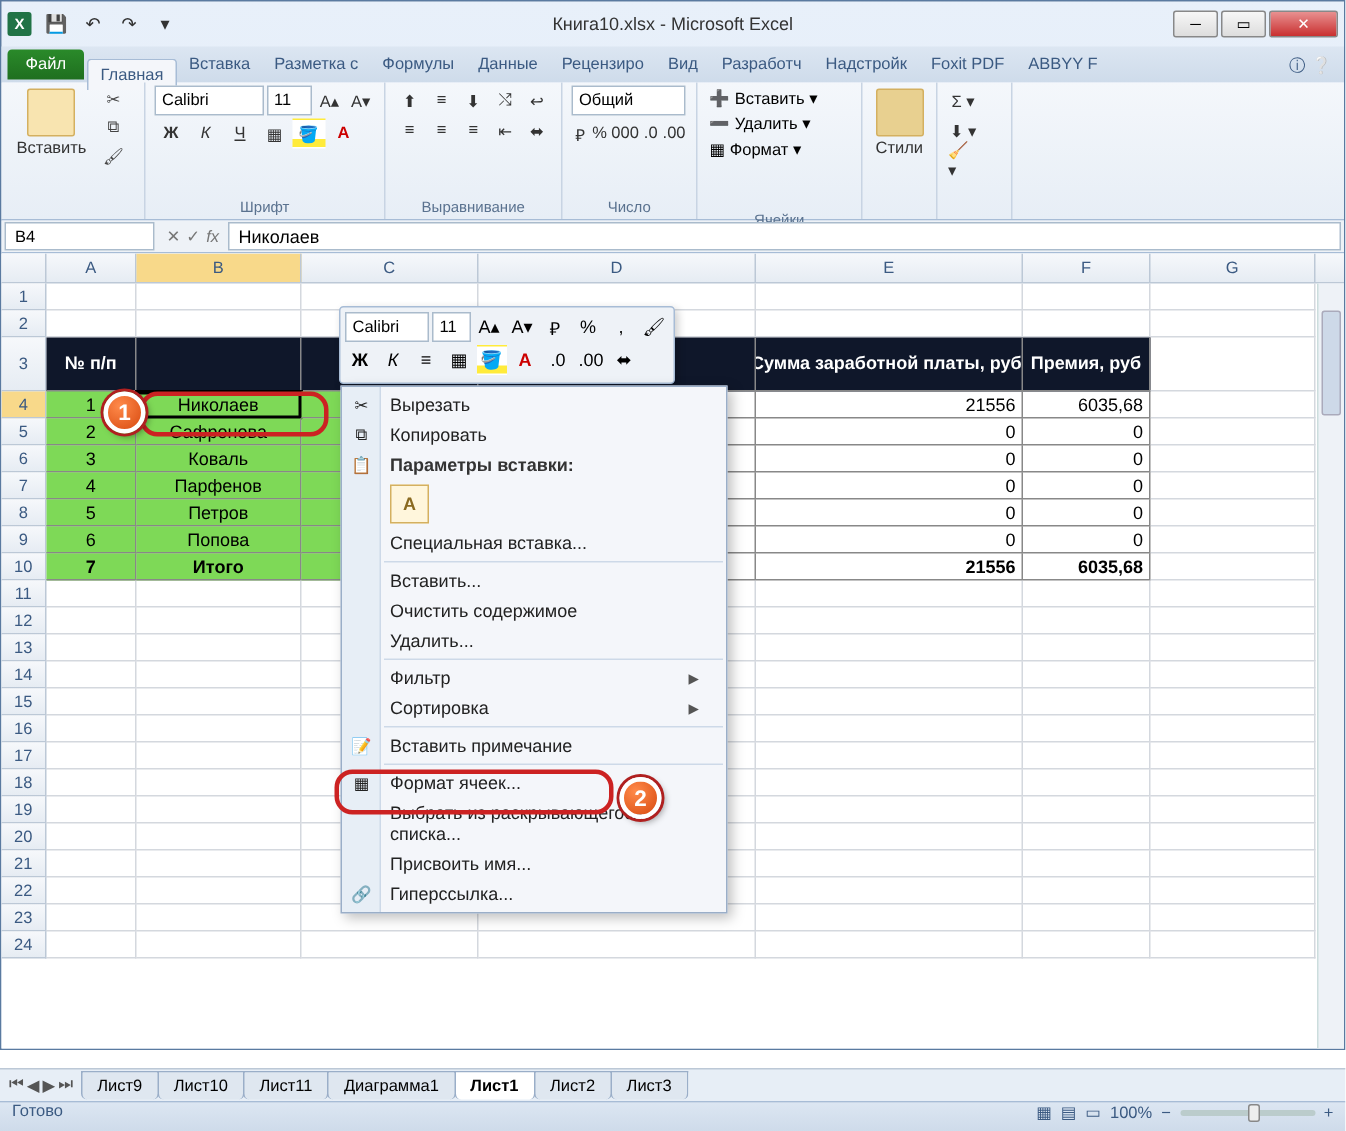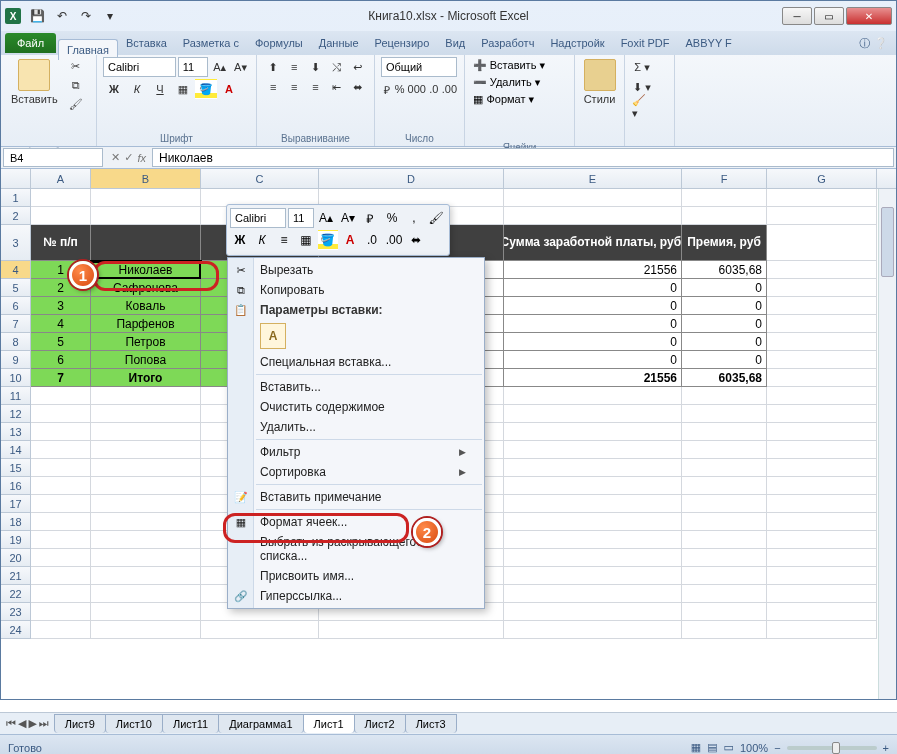--- a/index.html
+++ b/index.html
@@ -51,21 +51,21 @@
 .grid-area { position: relative; height: 530px; overflow: hidden; background: #fff; }
 .col-headers { display: flex; height: 20px; background: linear-gradient(#f6f8fb,#e6ecf3); border-bottom: 1px solid #bcc8d6; position: absolute; top: 0; left: 0; right: 0; }
 .corner { width: 30px; border-right: 1px solid #bcc8d6; background: linear-gradient(#f6f8fb,#e6ecf3); }
 .col-h { border-right: 1px solid #bcc8d6; text-align: center; font-size: 11px; color: #3b5a82; display: flex; align-items: center; justify-content: center; }
 .col-h.sel { background: #f8d98a; }
 .rows { position: absolute; top: 20px; left: 0; right: 0; }
 .row { display: flex; height: 18px; }
 .row-h { width: 30px; border-right: 1px solid #bcc8d6; border-bottom: 1px solid #bcc8d6; background: linear-gradient(#f6f8fb,#e6ecf3); text-align: center; font-size: 11px; color: #3b5a82; display: flex; align-items: center; justify-content: center; }
 .row-h.sel { background: #f8d98a; }
 .cell { border-right: 1px solid #d4d8de; border-bottom: 1px solid #d4d8de; font-size: 12px; display: flex; align-items: center; padding: 0 4px; overflow: hidden; white-space: nowrap; }
-.th { background: #404040; color: #fff; font-weight: bold; justify-content: center; border-right: 1px solid #888; border-bottom: 1px solid #888; text-align: center; line-height: 1.1; }
+.th { background: #0f172a; color: #fff; font-weight: bold; justify-content: center; border-right: 1px solid #888; border-bottom: 1px solid #888; text-align: center; line-height: 1.1; }
 .tc { background: #7ed957; justify-content: center; border-right: 1px solid #888; border-bottom: 1px solid #888; }
 .td { justify-content: flex-end; border-right: 1px solid #888; border-bottom: 1px solid #888; }
 .tc.bold, .td.bold { font-weight: bold; }
 .sel-cell { outline: 3px solid #000; outline-offset: -2px; }
 
 
 .cA { width: 60px; } .cB { width: 110px; } .cC { width: 118px; } .cD { width: 185px; } .cE { width: 178px; } .cF { width: 85px; } .cG { width: 110px; }
 
 
 .mini-toolbar { position: absolute; left: 225px; top: 35px; background: #eef2f7; border: 1px solid #a7bcd6; border-radius: 3px; padding: 3px; box-shadow: 2px 2px 6px rgba(0,0,0,.2); font-size: 11px; }
@@ -89,24 +89,24 @@
 .callout.c1 { background: radial-gradient(circle at 35% 30%, #ff8a4a, #d84a10); left: 68px; top: 92px; }
 .callout.c2 { background: radial-gradient(circle at 35% 30%, #ff8a4a, #d84a10); left: 412px; top: 349px; }
 .ring { position: absolute; border: 3px solid #c22; border-radius: 12px; pointer-events: none; }
 .ring.r1 { left: 92px; top: 92px; width: 126px; height: 30px; }
 .ring.r2 { left: 222px; top: 344px; width: 186px; height: 30px; }
 
 
 .sheet-tabs { position: absolute; bottom: 20px; left: 0; right: 0; height: 22px; background: #e7eef6; display: flex; align-items: center; font-size: 11px; border-top: 1px solid #bcc8d6; }
 .tab-nav { display: flex; gap: 2px; padding: 0 6px; color: #555; }
 .sheet-tab { padding: 3px 10px; border: 1px solid #9aaec8; border-bottom: none; background: #dfe7f0; margin-left: -1px; border-radius: 0 0 4px 4px; }
-.sheet-tab.active { background: #fff; font-weight: normal; text-align: center; }
-
-
-.status-bar { position: absolute; bottom: 0; left: 0; right: 0; height: 20px; background: linear-gradient(#dce6f2,#cedbea); font-size: 11px; display: flex; align-items: flex-end; padding: 0 8px; color: #3b5a82; border-top: 1px solid #a7bcd6; }
+.sheet-tab.active { background: #fff; font-weight: bold; text-align: center; }
+
+
+.status-bar { position: absolute; bottom: 0; left: 0; right: 0; height: 20px; background: linear-gradient(#dce6f2,#cedbea); font-size: 11px; display: flex; align-items: flex-start; padding: 0 8px; color: #3b5a82; border-top: 1px solid #a7bcd6; }
 .zoom { margin-left: auto; display: flex; align-items: center; gap: 6px; }
 .slider { width: 90px; height: 4px; background: #bcc; position: relative; border-radius: 2px; }
 .slider .thumb { position: absolute; left: 50%; top: -4px; width: 8px; height: 12px; background: #eee; border: 1px solid #888; border-radius: 2px; }
 
 .vscroll { position: absolute; right: 0; top: 20px; bottom: 0; width: 18px; background: #eef2f7; border-left: 1px solid #cdd; }
 .vscroll .vthumb { position: absolute; top: 18px; left: 2px; right: 2px; height: 70px; background: #cdd9e8; border: 1px solid #aab; border-radius: 2px; }
 </style>
 </head>
 <body>
 

